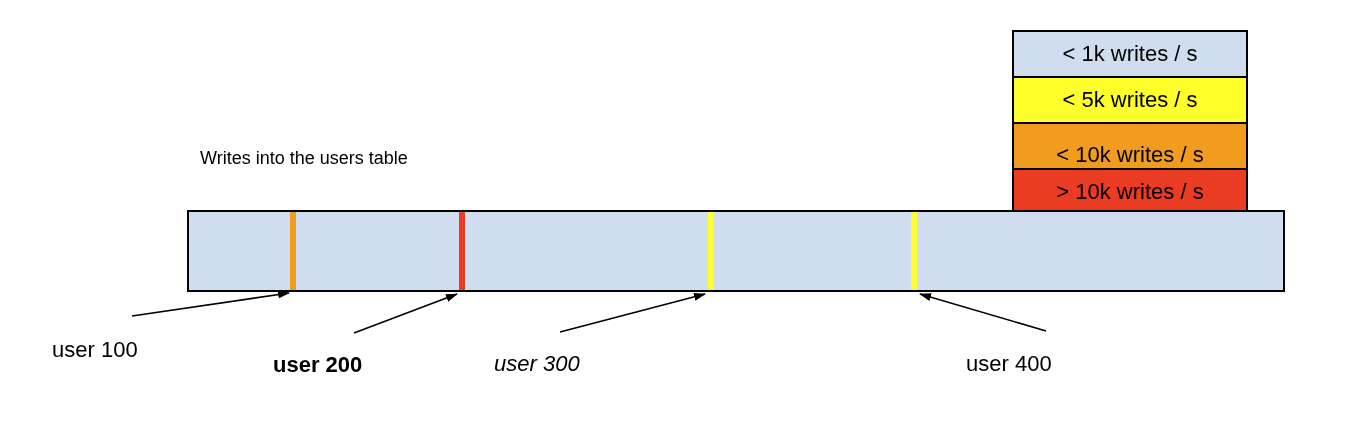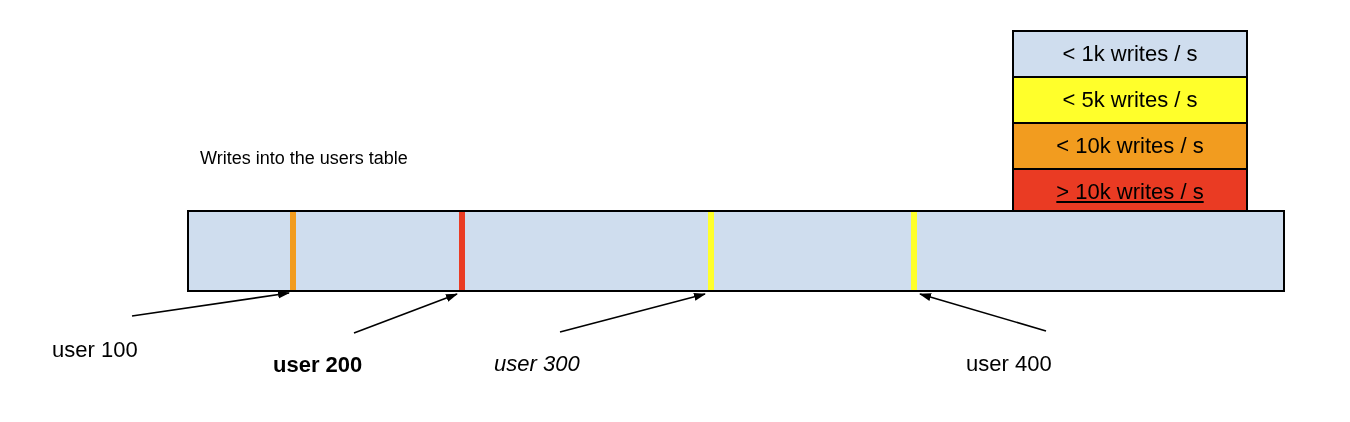--- a/index.html
+++ b/index.html
@@ -91,24 +91,24 @@
 
   <div class="title">Writes into the users table</div>
 
   <div class="legend">
     <div class="legend-row" style="background-color: rgb(207, 221, 238);">
       <span>&lt; 1k writes / s</span>
     </div>
     <div class="legend-row" style="background-color: rgb(255, 255, 43);">
       <span>&lt; 5k writes / s</span>
     </div>
-    <div class="legend-row" style="background-color: rgb(242, 156, 31);">
+    <div class="legend-row" style="background-color: rgb(242, 156, 31); align-items: flex-end;">
       <span>&lt; 10k writes / s</span>
     </div>
-    <div class="legend-row" style="background-color: rgb(234, 59, 35); text-decoration: underline;">
+    <div class="legend-row" style="background-color: rgb(234, 59, 35);">
       <span>&gt; 10k writes / s</span>
     </div>
   </div>
 
   <div class="bar" style="background-color: rgb(207, 221, 238);">
     <div class="stripe stripe-1" style="background-color: rgb(242, 156, 31);"></div>
     <div class="stripe stripe-2" style="background-color: rgb(234, 59, 35);"></div>
     <div class="stripe stripe-3" style="background-color: rgb(255, 255, 43);"></div>
     <div class="stripe stripe-4" style="background-color: rgb(255, 255, 43);"></div>
   </div>

